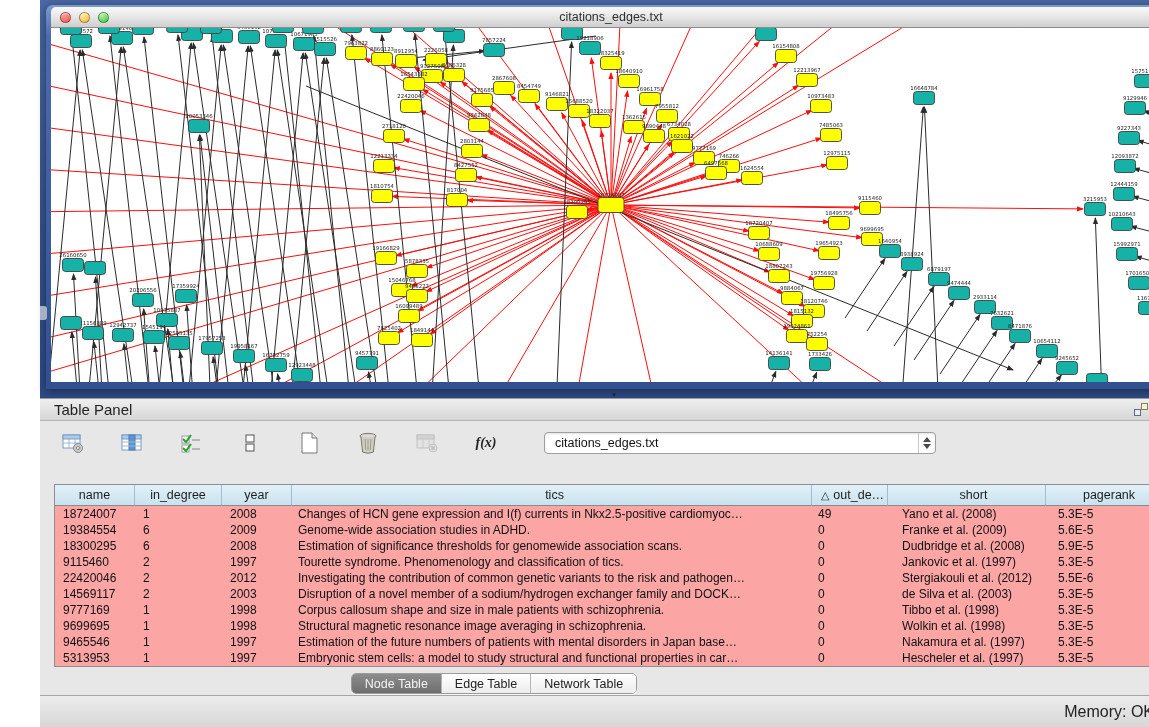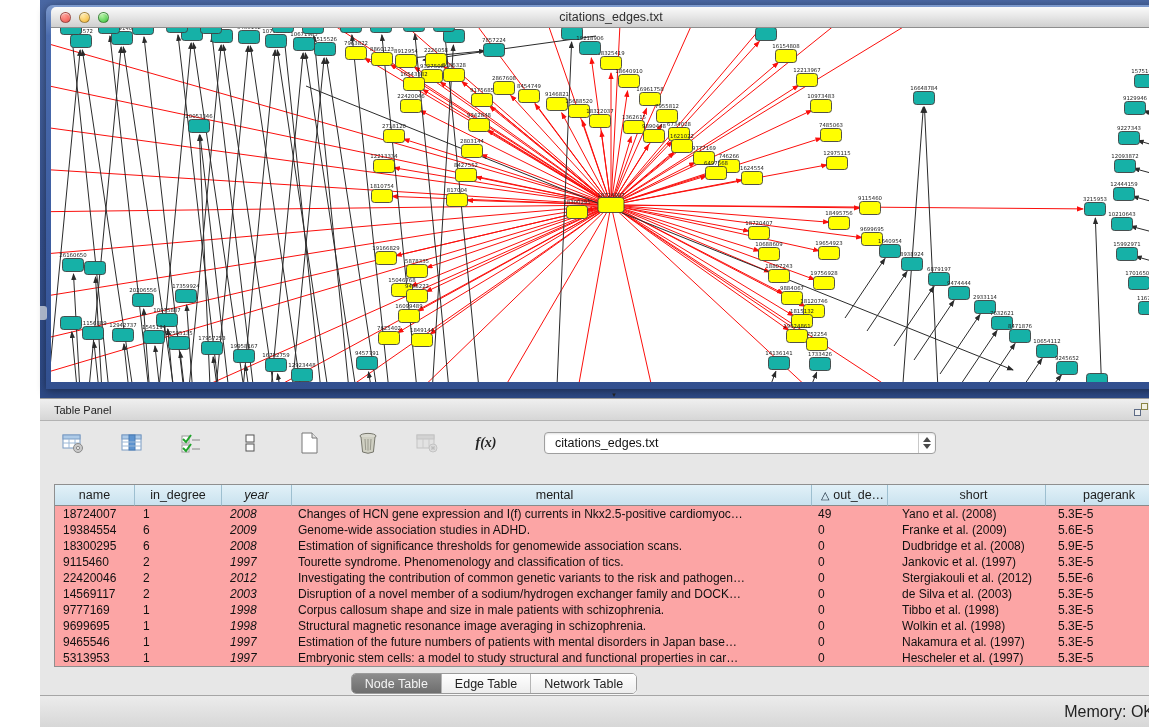--- a/index.html
+++ b/index.html
@@ -32,21 +32,21 @@
   .canvas svg { display:block; }
 
   .split-handle { position:absolute; left:566px; top:391px; width:16px; height:7px;
                   color:#222; font-size:7px; line-height:7px; text-align:center; }
 
   
   .table-panel { position:absolute; left:0; top:398px; width:1149px; height:297px; background:#e7e7e7; }
   .panel-header { height:23px; display:flex; align-items:center;
                   background:linear-gradient(180deg,#efefef,#d6d6d6);
                   border-top:1px solid #9a9a9a; border-bottom:1px solid #b3b3b3; }
-  .panel-title { margin-left:14px; font-size:11px; color:#222; }
+  .panel-title { margin-left:14px; font-size:15px; color:#222; }
   .header-actions { margin-left:auto; margin-right:14px; display:flex; align-items:center; gap:14px; }
   .float-icon { position:relative; width:14px; height:13px; }
   .float-icon .sq1 { position:absolute; left:0; bottom:0; width:7px; height:7px; border:1.4px solid #5d6b86; background:#eee; }
   .float-icon .sq2 { position:absolute; right:0; top:0; width:7px; height:7px; border:1.4px solid #8a8444; background:#f2f0e2; }
   .close-x { font-size:15px; font-weight:bold; color:#1a1a1a; line-height:14px; cursor:default; }
 
   .toolbar { height:44px; display:flex; align-items:center; padding-left:18px;gap:24px; }
   .tool { width:30px; height:30px; margin-right:5px; display:flex; align-items:center; justify-content:center; }
   .fx { font-family:"Liberation Serif",serif; font-style:italic; font-weight:bold; font-size:14px; color:#222; }
   .combo { margin-left:14px; width:392px; height:22px; background:#fff; border:1px solid #9f9f9f;
@@ -61,21 +61,21 @@
   .grid { position:absolute; left:14px; top:86px; width:1121px; height:183px;
           background:#fca5a5; border:1px solid #8f8f8f; display:flex; }
   .grid-main { width:1106px; }
   .hdr-row { display:flex; height:21px; }
   .hdr-cell { background:linear-gradient(180deg,#e2f1f8,#c9e2ef); border-right:1px solid #9dbfd0;
               border-bottom:1px solid #8a8a8a; font-size:12.5px; color:#1c1c1c;
               display:flex; align-items:center; justify-content:center; overflow:hidden; white-space:nowrap; }
   .hdr-cell .sort { margin-right:4px; font-size:11px; color:#123; }
   .t-row { display:flex; height:16px; }
   .t-cell { font-size:12px; color:#111; line-height:16px; white-space:nowrap; overflow:hidden; padding-left:8px; }
-  .c0{width:80px;} .c1{width:87px;} .c2{width:70px;font-style:italic;} .c3{width:520px;padding-left:6px;}
+  .c0{width:80px;} .c1{width:87px;} .c2{width:70px;} .c3{width:520px;padding-left:6px;}
   .c4{width:76px;padding-left:6px;} .c5{width:158px;padding-left:14px;} .c6{width:115px;padding-left:12px;}
   .vscroll { width:15px; background:#fafafa; border-left:1px solid #d0d0d0; position:relative; }
   .vthumb { position:absolute; top:3px; left:2px; width:10px; height:58px; border-radius:6px;
             background:linear-gradient(90deg,#c4c4c4,#9f9f9f); border:1px solid #909090; }
 
   .tabs-wrap { position:absolute; left:0; top:275px; width:908px; display:flex; justify-content:center; }
   .segmented { display:flex; height:21px; border:1px solid #9b9b9b; border-radius:5px; overflow:hidden;
                background:#fff; box-shadow:0 1px 1px rgba(255,255,255,.8); }
   .seg { padding:0 13px; font-size:12.5px; line-height:20px; color:#222;
          background:linear-gradient(180deg,#ffffff,#ededed); border-right:1px solid #b5b5b5; }
@@ -875,21 +875,21 @@
             <div class="hdr-cell c0">
               <span>name</span>
             </div>
             <div class="hdr-cell c1">
               <span>in_degree</span>
             </div>
             <div class="hdr-cell c2">
               <span>year</span>
             </div>
             <div class="hdr-cell c3">
-              <span>mental</span>
+              <span>tics</span>
             </div>
             <div class="hdr-cell c4">
               <span class="sort">△</span>
               <span>out_de…</span>
             </div>
             <div class="hdr-cell c5">
               <span>short</span>
             </div>
             <div class="hdr-cell c6">
               <span>pagerank</span>

